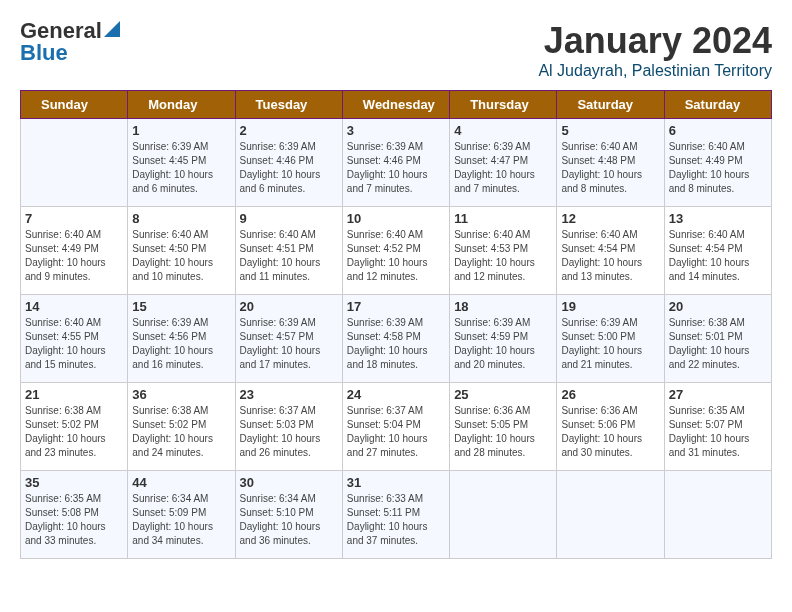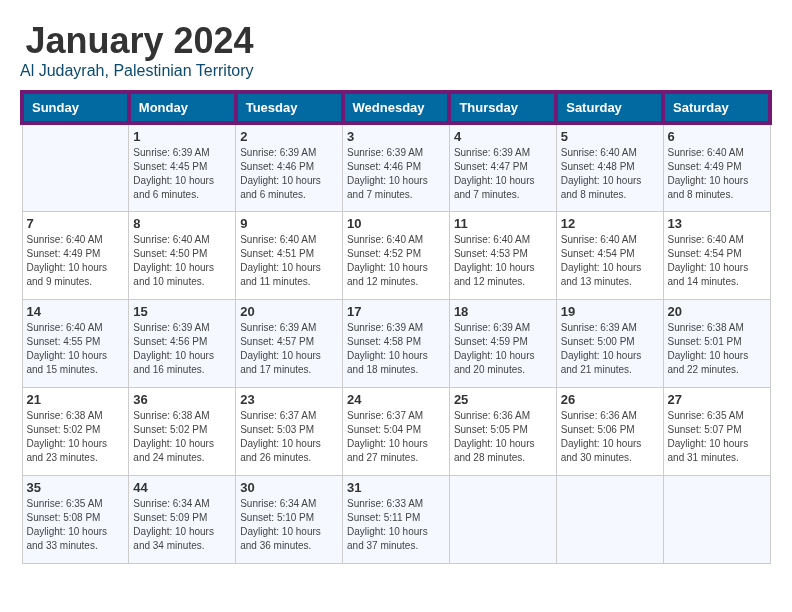--- a/index.html
+++ b/index.html
@@ -44,27 +44,27 @@
     .location-title {
       font-size: 16px;
       color: #0c4a6e;
     }
     table {
       width: 100%;
       border-collapse: collapse;
       table-layout: fixed;
     }
     th {
-      background-color: #0369a1;
+      background-color: #a16207;
       color: #fff;
       font-size: 13px;
       font-weight: bold;
-      padding: 6px 8px;
+      padding: 6px 20px;
       text-align: left;
-      border: 4px solid #701a75;
+      border: 1px solid #701a75;
     }
     td {
       border: 1px solid #ccc;
       vertical-align: top;
       padding: 4px 4px;
       font-size: 10.5px;
       color: #333;
       height: 88px;
     }
     .day-number {
@@ -86,20 +86,29 @@
       background: #fff;
     }
     .week-row:nth-child(odd) td {
       background: #f5f9ff;
     }
   </style>
 </head>
 <body>
 
 <div class="header-area">
+  <div class="logo">
+    <div style="display:flex;align-items:center;">
+      <span class="logo-general">General</span>
+      <svg width="16" height="16" viewBox="0 0 16 16" style="margin-left:2px;margin-top:-4px;">
+        <polygon points="0,16 16,0 16,16" fill="#1a6faf"></polygon>
+      </svg>
+    </div>
+    <span class="logo-blue">Blue</span>
+  </div>
   <div class="title-area">
     <div class="month-title">January 2024</div>
     <div class="location-title">Al Judayrah, Palestinian Territory</div>
   </div>
 </div>
 
 <table>
   <thead>
     <tr>
     <th>Sunday</th>

